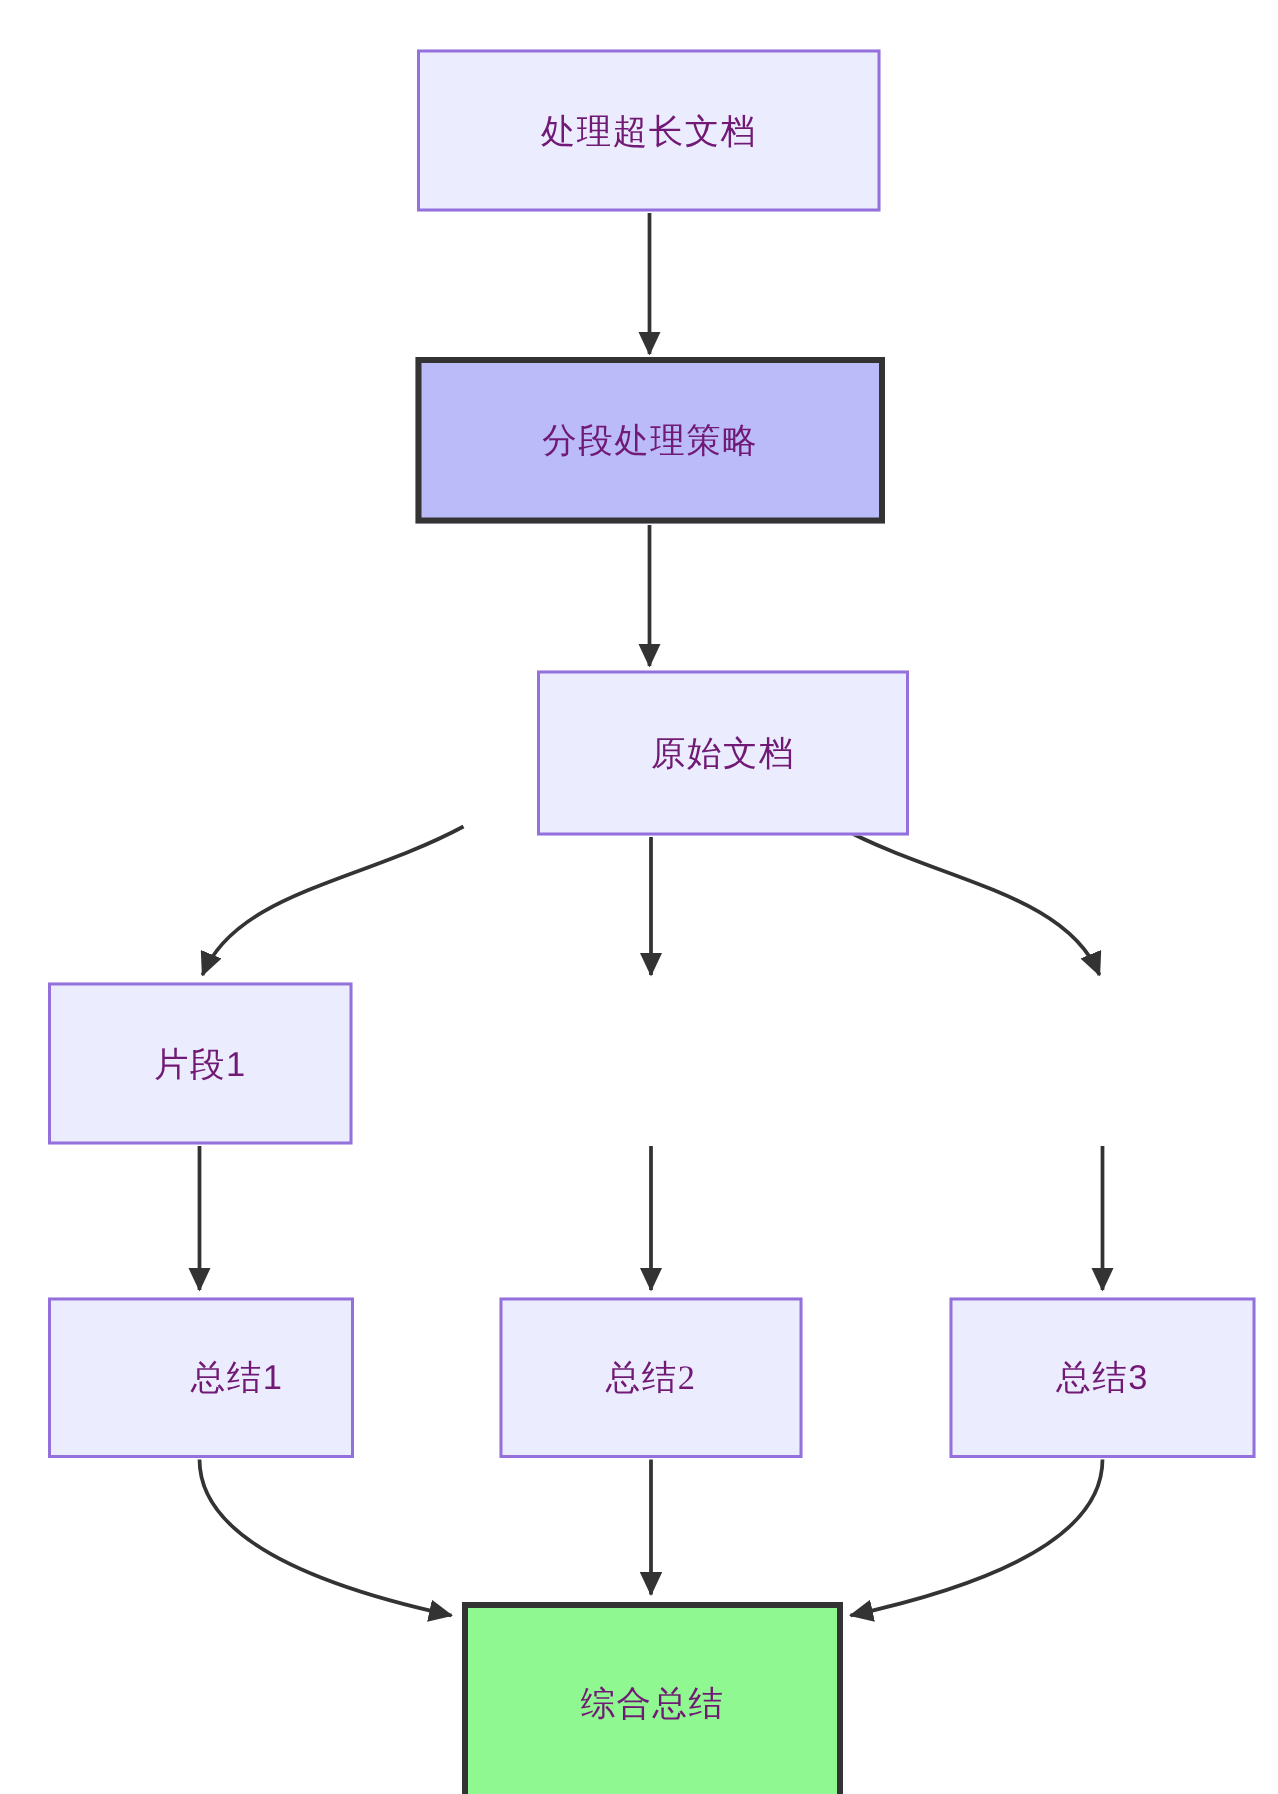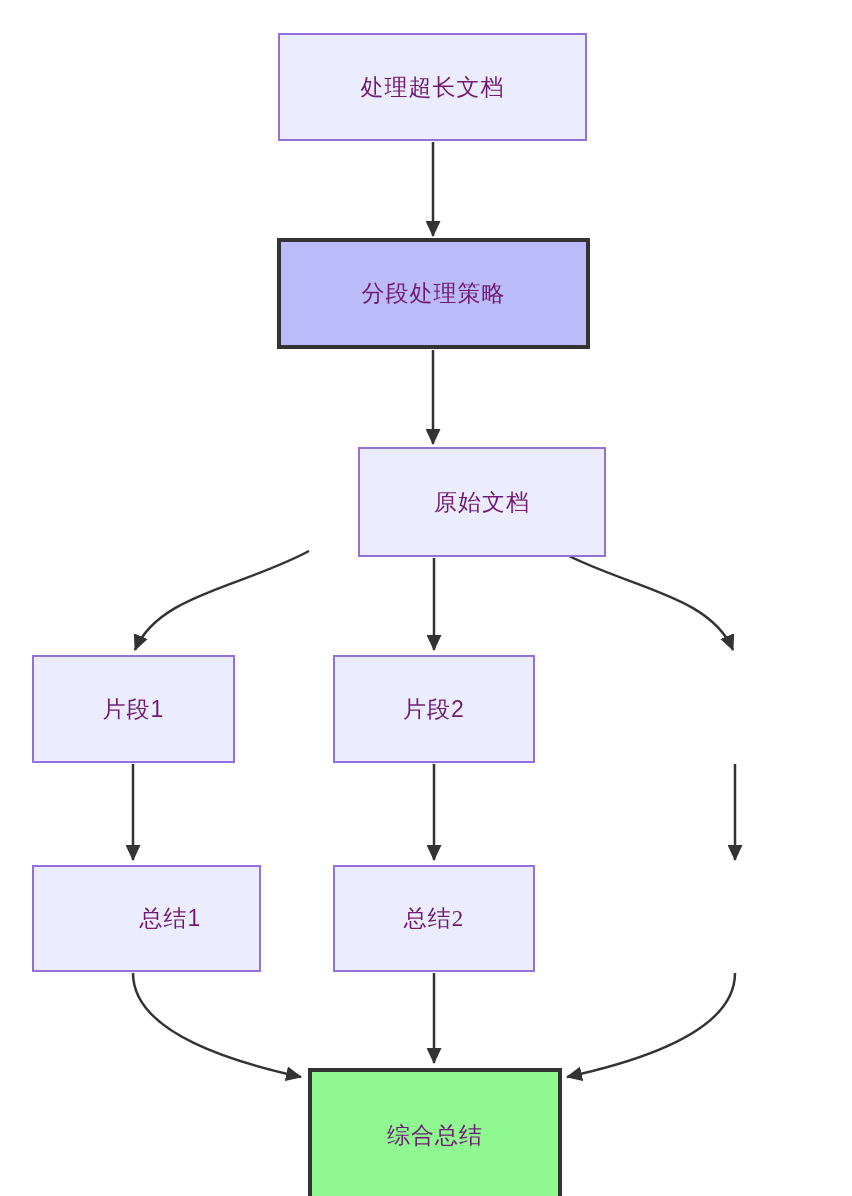--- a/index.html
+++ b/index.html
@@ -43,21 +43,21 @@
     background: #90F890;
     border: 4px solid #333333;
   }
   
   .n-a  { left: 278px; top: 33px;   width: 309px; height: 108px; }
   .n-b  { left: 277px; top: 238px;  width: 313px; height: 111px; }
   .n-c  { left: 310px; top: 447px;  width: 248px; height: 110px; margin-left: 48px; }
   .n-d1 { left: 32px;  top: 655px;  width: 203px; height: 108px; }
   .n-d2 { left: 333px; top: 655px;  width: 202px; height: 108px; }
   .n-d3 { left: 633px; top: 655px;  width: 204px; height: 108px; }
-  .n-e1 { left: 32px;  top: 865px;  width: 229px; height: 107px; padding-left: 48px; }
+  .n-e1 { left: 32px;  top: 865px;  width: 204px; height: 107px; padding-left: 48px; }
   .n-e2 { left: 333px; top: 865px;  width: 202px; height: 107px; font-family: Liberation Serif, serif; }
   .n-e3 { left: 633px; top: 865px;  width: 204px; height: 107px; }
   .n-f  { left: 308px; top: 1068px; width: 254px; height: 135px; }
   .edge-path {
     fill: none;
     stroke: #333333;
     stroke-width: 2.5px;
   }
 </style>
 </head>
@@ -94,31 +94,31 @@
   </div>
 
   <div class="node n-c">
     <span>原始文档</span>
   </div>
 
   <div class="node n-d1">
     <span>片段1</span>
   </div>
 
-  <div class="node n-d2">
-    <span>片段2</span>
-  </div>
 
 
   <div class="node n-e1">
     <span>总结1</span>
   </div>
 
   <div class="node n-e2">
     <span>总结2</span>
   </div>
 
+  <div class="node n-e3">
+    <span>总结3</span>
+  </div>
 
   <div class="node node--success n-f">
     <span>综合总结</span>
   </div>
 
 </div>
 
 </body></html>

